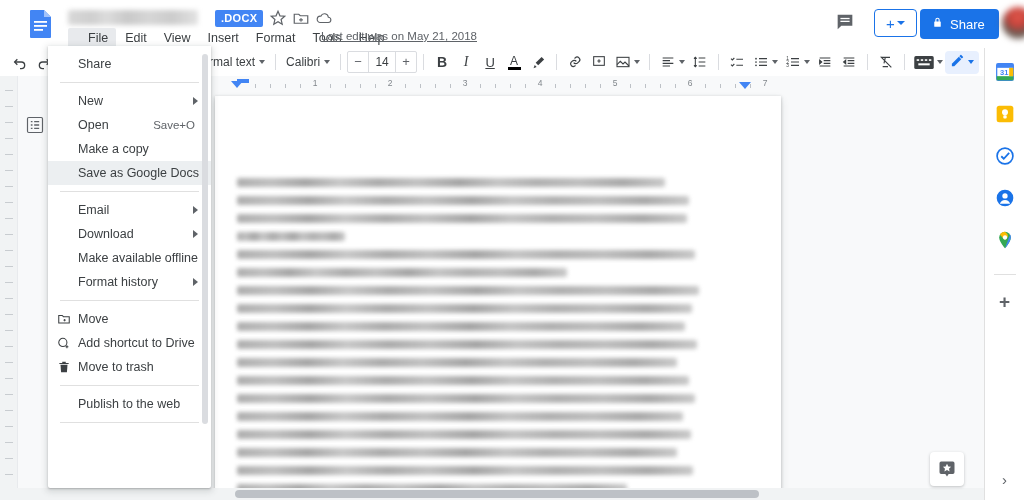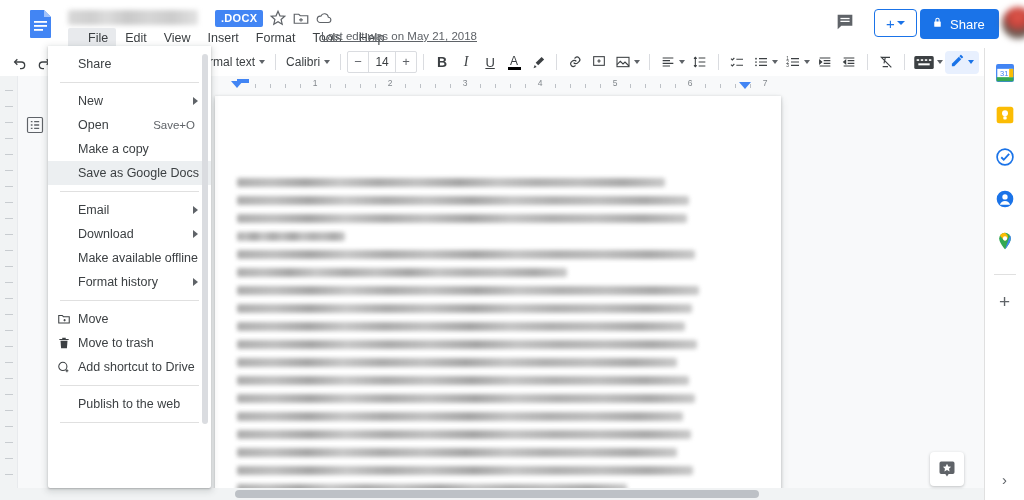--- a/index.html
+++ b/index.html
@@ -123,21 +123,21 @@
     background: #fff; border-radius: 4px; box-shadow: 0 1px 3px rgba(60,64,67,.3);
     display: flex; align-items: center; justify-content: center; cursor: pointer;
   }
 
   
   .sidepanel {
     position: absolute; right: 0; top: 48px; width: 40px; height: 452px;
     background: #fff; border-left: 1px solid #e0e0e0;
     display: flex; flex-direction: column; align-items: center; padding-top: 14px;
   }
-  .side-icon { width: 22px; height: 22px; margin-bottom: 20px; cursor: pointer; display: flex; align-items: center; justify-content: center; }
+  .side-icon { width: 22px; height: 22px; margin-bottom: 20px; cursor: pointer; display: flex; justify-content: center; font-weight: bold; }
   .side-divider { width: 22px; height: 1px; background: #e0e0e0; margin: 2px 0 16px 0; }
   .side-expand { position: absolute; bottom: 12px; color: #5f6368; font-size: 15px; cursor: pointer; }
 
   
   .file-menu {
     position: absolute; left: 48px; top: 46px; width: 163px; height: 442px;
     background: #fff; box-shadow: 0 2px 6px 2px rgba(60,64,67,.15), 0 1px 2px rgba(60,64,67,.3);
     border-radius: 0 0 2px 2px; padding: 6px 0; z-index: 50;
   }
   .fm-item {
@@ -620,36 +620,36 @@
       <span class="fm-icon">
         <svg width="14" height="14" viewBox="0 0 24 24" fill="none" stroke="#3c4043" stroke-width="1.8">
             <path d="M3 6h6l2 2h10v11H3z"></path>
             <path d="M13 12v4M11 14h4" stroke-width="1.6"></path>
           </svg>
       </span>
       <span>Move</span>
     </div>
     <div class="fm-item">
       <span class="fm-icon">
+        <svg width="14" height="14" viewBox="0 0 24 24" fill="none" stroke="#3c4043" stroke-width="1.8">
+            <circle cx="10" cy="11" r="7"></circle>
+            <path d="M17 16v5M14.5 18.5h5"></path>
+          </svg>
+      </span>
+      <span>Add shortcut to Drive</span>
+    </div>
+    <div class="fm-item">
+      <span class="fm-icon">
         <svg width="14" height="14" viewBox="0 0 24 24" fill="#3c4043">
             <path d="M9 3h6v2h5v2H4V5h5z"></path>
             <path d="M6 8h12l-1 13H7z"></path>
           </svg>
       </span>
       <span>Move to trash</span>
     </div>
-    <div class="fm-item">
-      <span class="fm-icon">
-        <svg width="14" height="14" viewBox="0 0 24 24" fill="none" stroke="#3c4043" stroke-width="1.8">
-            <circle cx="10" cy="11" r="7"></circle>
-            <path d="M17 16v5M14.5 18.5h5"></path>
-          </svg>
-      </span>
-      <span>Add shortcut to Drive</span>
-    </div>
 
     <div class="fm-divider"></div>
 
     <div class="fm-item">
       <span>Publish to the web</span>
     </div>
 
     <div class="fm-divider"></div>
 
 

